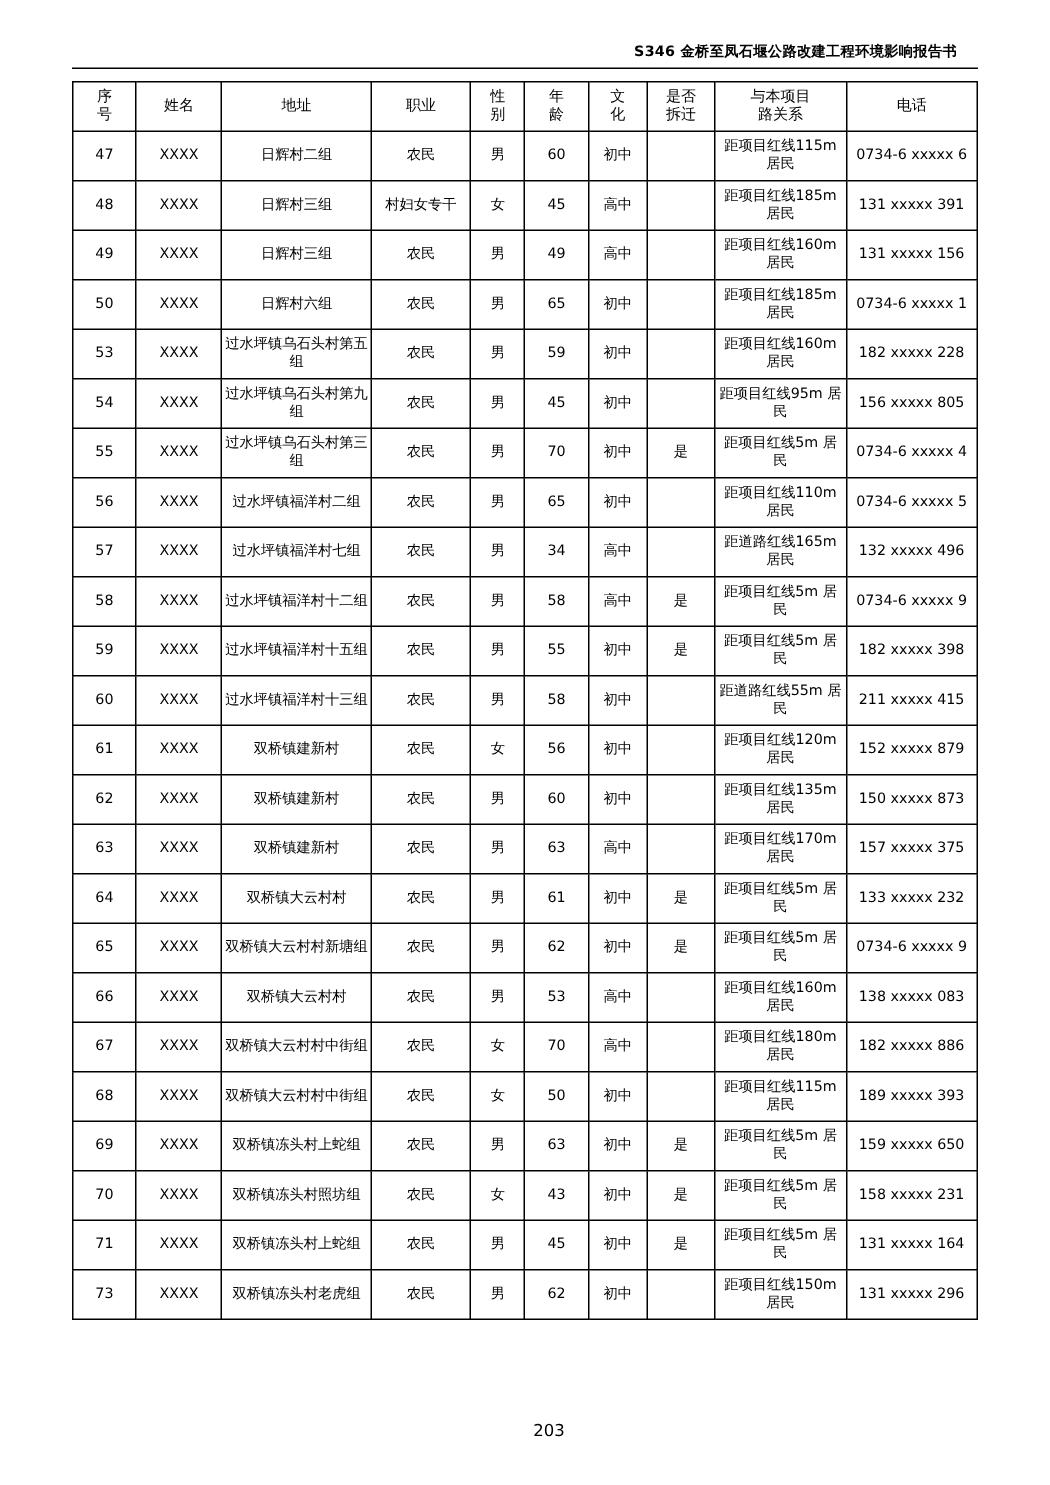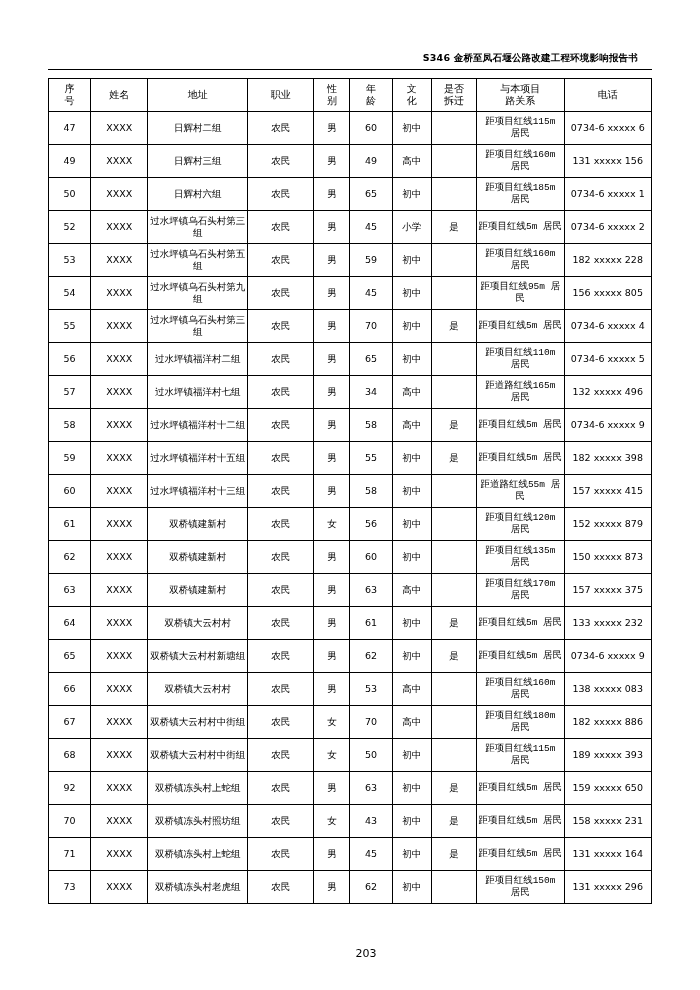--- a/index.html
+++ b/index.html
@@ -12,21 +12,21 @@
     background: #ffffff;
     font-family: "DejaVu Sans", "Liberation Sans", sans-serif;
     color: #000000;
     position: relative;
   }
   .page {
     position: relative;
     width: 700px;
     height: 990px;
     box-sizing: border-box;
-    padding: 52px 48px 0 48px;
+    padding: 28px 48px 0 48px;
   }
   .header {
     text-align: right;
     font-size: 9.5px;
     font-weight: bold;
     letter-spacing: 0.2px;
     padding-right: 14px;
     padding-bottom: 4px;
   }
   .header-rule {
@@ -63,21 +63,20 @@
   .c-age   { width: 7.0%; }
   .c-edu   { width: 6.5%; }
   .c-demo  { width: 7.5%; }
   .c-rel   { width: 14.5%; }
   .c-phone { width: 14.5%; }
 
   .two-line { display: block; }
   .rel-cell {
     font-size: 9px;
     line-height: 1.2;
-    font-family: Liberation Mono, monospace;
   }
   .phone-cell {
     font-size: 9.5px;
     white-space: nowrap;
   }
   .pagenum {
     position: absolute;
     bottom: 30px;
     left: 16px;
     width: 700px;
@@ -145,20 +144,32 @@
           <td>日辉村二组</td>
           <td>农民</td>
           <td>男</td>
           <td>60</td>
           <td>初中</td>
           <td></td>
           <td class="rel-cell">距项目红线115m 居民</td>
           <td class="phone-cell">0734-6 xxxxx 6</td>
         </tr>
         <tr>
+          <td>48</td>
+          <td>XXXX</td>
+          <td>日辉村三组</td>
+          <td>村妇女专干</td>
+          <td>女</td>
+          <td>45</td>
+          <td>高中</td>
+          <td></td>
+          <td class="rel-cell">距项目红线185m 居民</td>
+          <td class="phone-cell">131 xxxxx 391</td>
+        </tr>
+        <tr>
           <td>49</td>
           <td>XXXX</td>
           <td>日辉村三组</td>
           <td>农民</td>
           <td>男</td>
           <td>49</td>
           <td>高中</td>
           <td></td>
           <td class="rel-cell">距项目红线160m 居民</td>
           <td class="phone-cell">131 xxxxx 156</td>
@@ -169,32 +180,20 @@
           <td>日辉村六组</td>
           <td>农民</td>
           <td>男</td>
           <td>65</td>
           <td>初中</td>
           <td></td>
           <td class="rel-cell">距项目红线185m 居民</td>
           <td class="phone-cell">0734-6 xxxxx 1</td>
         </tr>
         <tr>
-          <td>52</td>
-          <td>XXXX</td>
-          <td>过水坪镇乌石头村第三组</td>
-          <td>农民</td>
-          <td>男</td>
-          <td>45</td>
-          <td>小学</td>
-          <td>是</td>
-          <td class="rel-cell">距项目红线5m 居民</td>
-          <td class="phone-cell">0734-6 xxxxx 2</td>
-        </tr>
-        <tr>
           <td>53</td>
           <td>XXXX</td>
           <td>过水坪镇乌石头村第五组</td>
           <td>农民</td>
           <td>男</td>
           <td>59</td>
           <td>初中</td>
           <td></td>
           <td class="rel-cell">距项目红线160m 居民</td>
           <td class="phone-cell">182 xxxxx 228</td>
@@ -274,21 +273,21 @@
         <tr>
           <td>60</td>
           <td>XXXX</td>
           <td>过水坪镇福洋村十三组</td>
           <td>农民</td>
           <td>男</td>
           <td>58</td>
           <td>初中</td>
           <td></td>
           <td class="rel-cell">距道路红线55m 居民</td>
-          <td class="phone-cell">157 xxxxx 415</td>
+          <td class="phone-cell">211 xxxxx 415</td>
         </tr>
         <tr>
           <td>61</td>
           <td>XXXX</td>
           <td>双桥镇建新村</td>
           <td>农民</td>
           <td>女</td>
           <td>56</td>
           <td>初中</td>
           <td></td>
@@ -373,21 +372,21 @@
           <td>双桥镇大云村村中街组</td>
           <td>农民</td>
           <td>女</td>
           <td>50</td>
           <td>初中</td>
           <td></td>
           <td class="rel-cell">距项目红线115m 居民</td>
           <td class="phone-cell">189 xxxxx 393</td>
         </tr>
         <tr>
-          <td>92</td>
+          <td>69</td>
           <td>XXXX</td>
           <td>双桥镇冻头村上蛇组</td>
           <td>农民</td>
           <td>男</td>
           <td>63</td>
           <td>初中</td>
           <td>是</td>
           <td class="rel-cell">距项目红线5m 居民</td>
           <td class="phone-cell">159 xxxxx 650</td>
         </tr>

